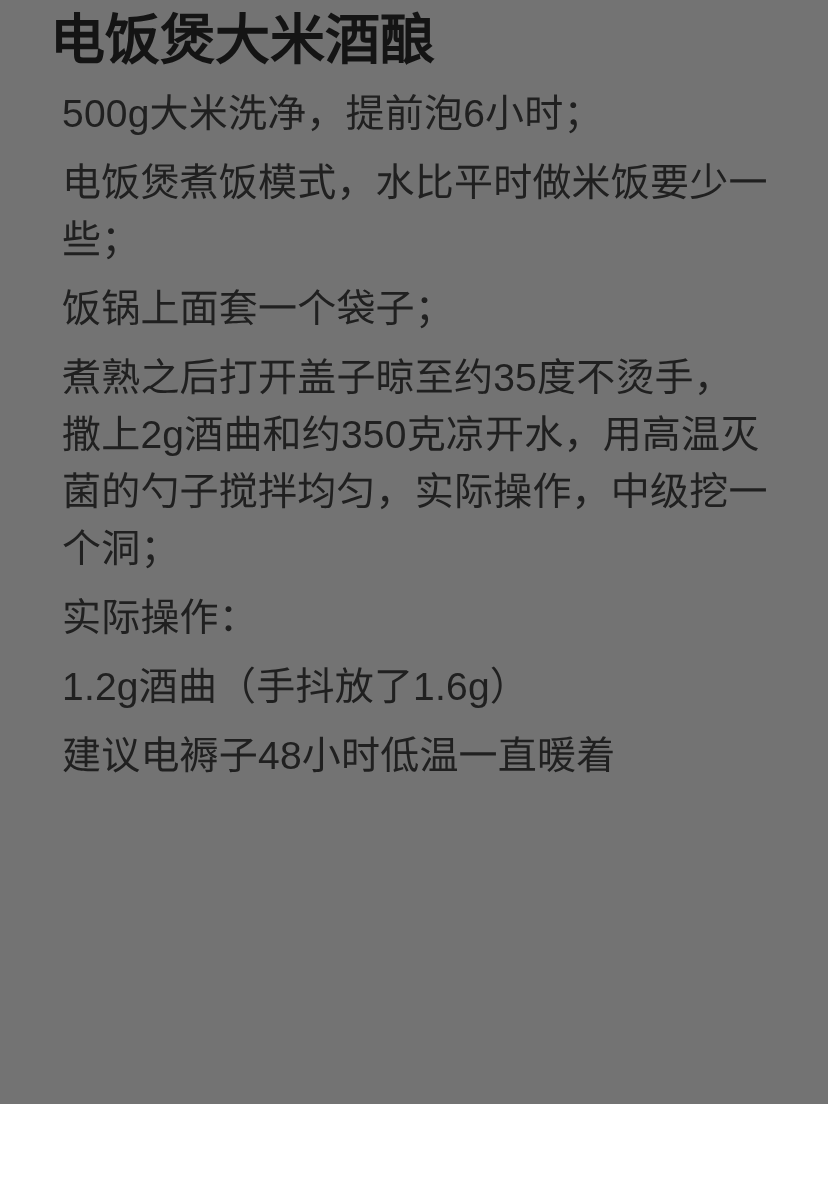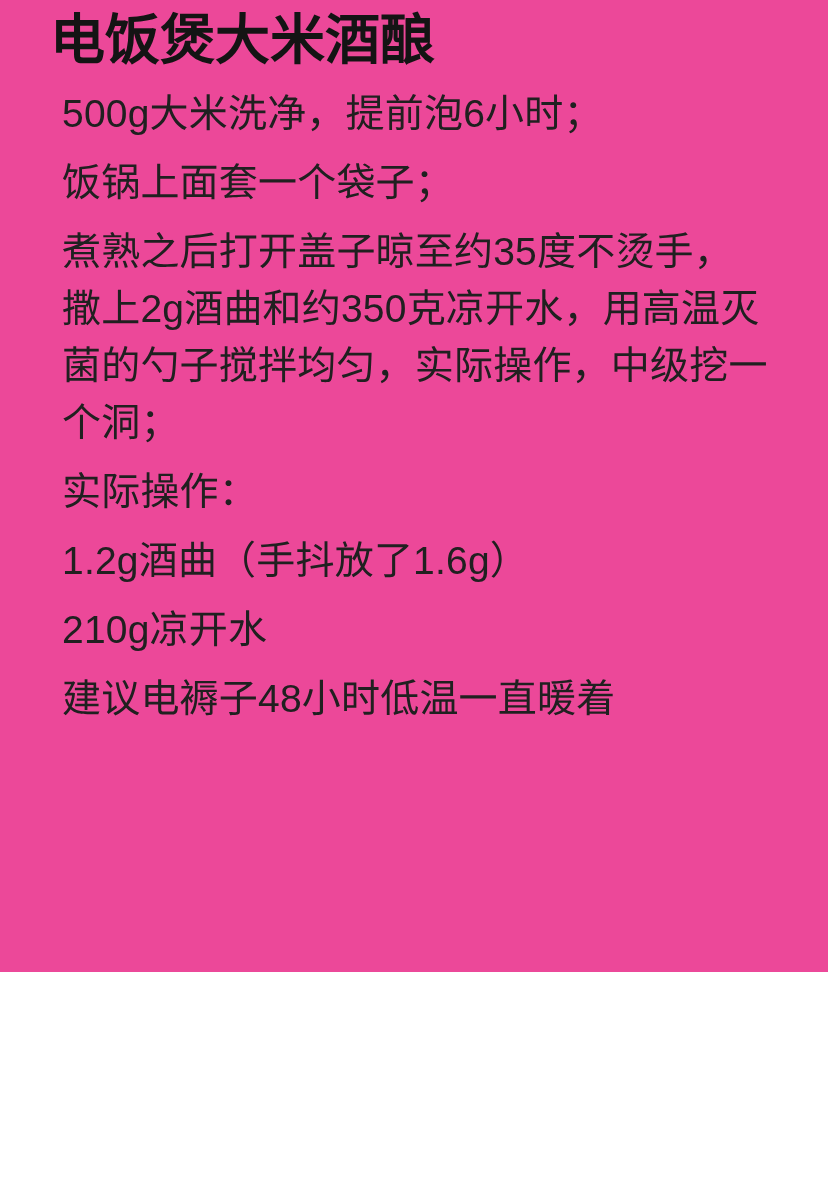--- a/index.html
+++ b/index.html
@@ -9,24 +9,24 @@
   }
   body {
     width: 828px;
     height: 1200px;
     overflow: hidden;
     font-family: "Liberation Sans", "DejaVu Sans", sans-serif;
     color: #1d1d1d;
   }
   .page {
     width: 828px;
-    height: 972px;
+    height: 1104px;
     box-sizing: border-box;
     padding: 8px 44px 0 50px;
-    background: #ec4899;
+    background: #737373;
   }
   .doc-title {
     font-size: 55px;
     font-weight: 700;
     line-height: 1.18;
     letter-spacing: 0px;
     margin: 0 0 6px 0;
     color: #141414;
     white-space: nowrap;
   }
@@ -43,20 +43,20 @@
     word-break: break-word;
   }
 </style>
 </head>
 <body>
 
 <div class="page">
   <h1 class="doc-title">电饭煲大米酒酿</h1>
   <div class="body-text">
     <p class="para">500g大米洗净，提前泡6小时；</p>
+    <p class="para">电饭煲煮饭模式，水比平时做米饭要少一些；</p>
     <p class="para">饭锅上面套一个袋子；</p>
     <p class="para">煮熟之后打开盖子晾至约35度不烫手，撒上2g酒曲和约350克凉开水，用高温灭菌的勺子搅拌均匀，实际操作，中级挖一个洞；</p>
     <p class="para">实际操作：</p>
     <p class="para">1.2g酒曲（手抖放了1.6g）</p>
-    <p class="para">210g凉开水</p>
     <p class="para">建议电褥子48小时低温一直暖着</p>
   </div>
 </div>
 
 </body></html>

